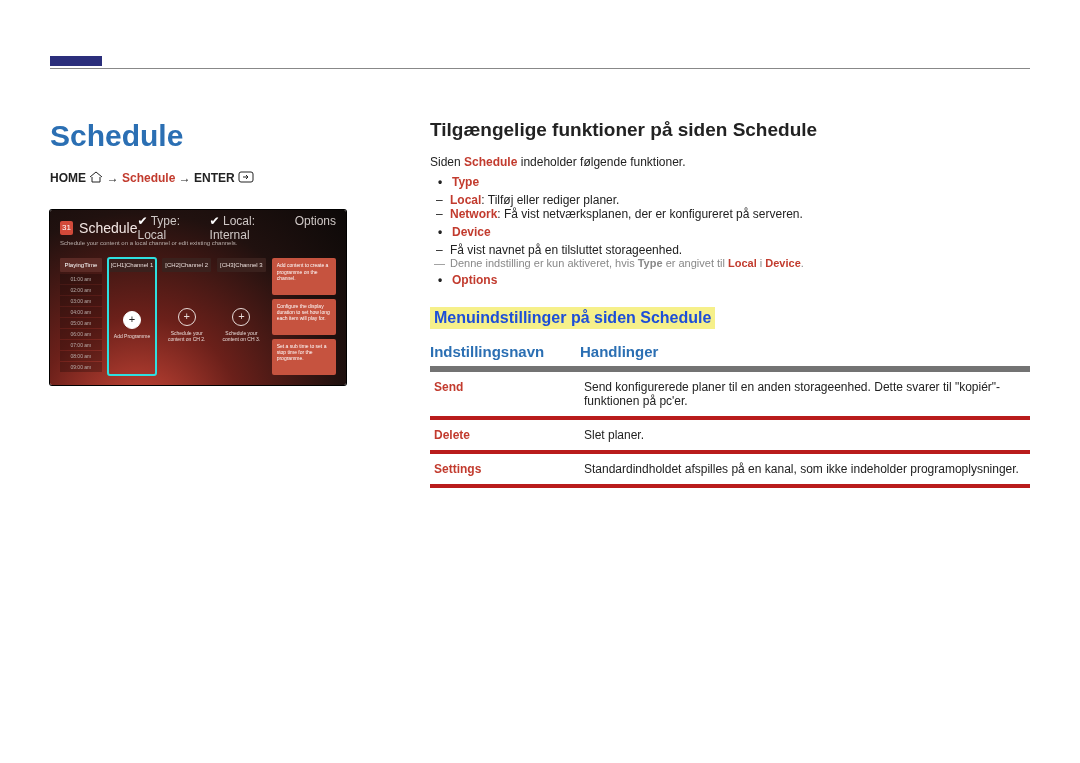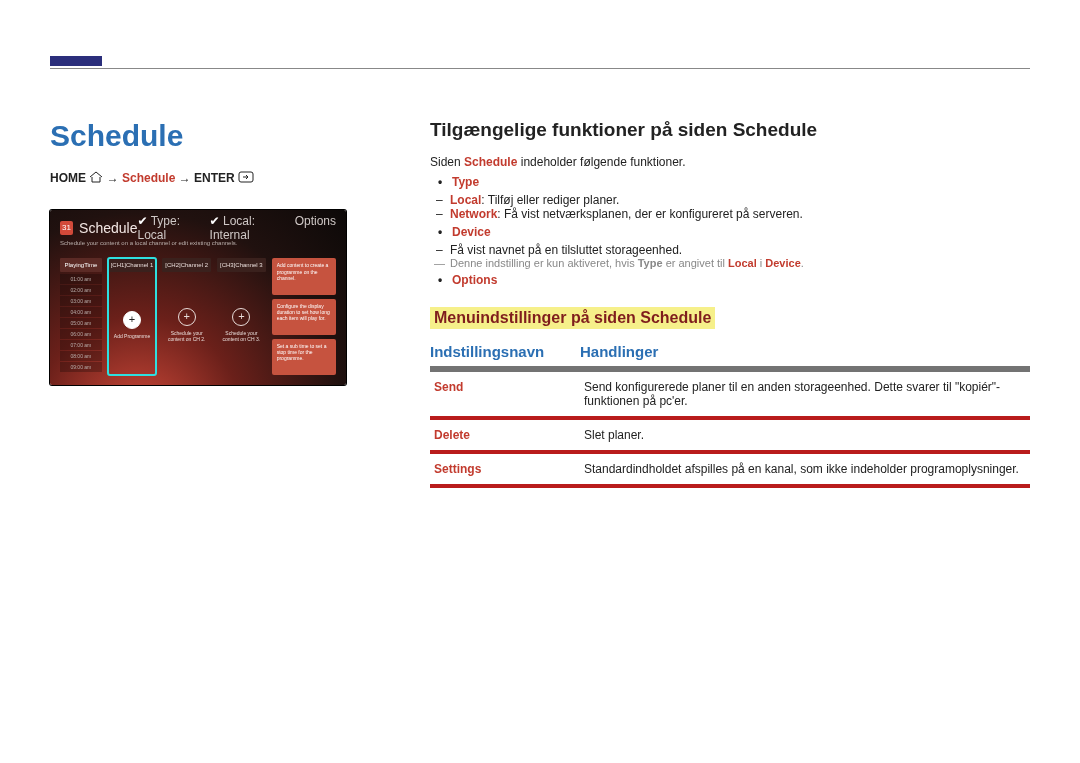--- a/index.html
+++ b/index.html
@@ -41,21 +41,21 @@
   .para{font-size:12px;margin:8px 0 6px 0;}
   .hlred{color:#c23b2e;font-weight:700;}
   ul.b1{list-style:none;padding:0;margin:0 0 14px 0;}
   ul.b1 > li{font-size:12px;margin:4px 0 4px 22px;position:relative;}
   ul.b1 > li::before{content:"•";position:absolute;left:-14px;color:#222;}
   ul.b1 > li.head{color:#c23b2e;font-weight:700;}
   .sub{margin-left:20px;font-size:12px;color:#222;position:relative;}
   .sub::before{content:"–";position:absolute;left:-14px;color:#222;}
   .note{margin-left:20px;font-size:11px;color:#888;position:relative;}
   .note::before{content:"―";position:absolute;left:-16px;color:#888;}
-  h3.subsec{display:inline-block;font-size:16px;font-weight:700;color:#7f1d1d;background:#f6f08a;padding:2px 4px;margin:6px 0 14px 0;}
+  h3.subsec{display:inline-block;font-size:16px;font-weight:700;color:#1d4ed8;background:#f6f08a;padding:2px 4px;margin:6px 0 14px 0;}
   table.opt{width:100%;border-collapse:collapse;font-size:12px;}
   table.opt th{color:#2b6fb3;font-size:15px;font-weight:700;text-align:left;padding:0 0 6px 0;border-bottom:6px solid #737373;}
   table.opt th.c1{width:150px;}
   table.opt td{padding:8px 4px;border-bottom:4px solid #b91c1c;vertical-align:top;}
   table.opt td.name{color:#c23b2e;font-weight:700;}
 </style>
 </head>
 <body>
 
 <div class="page">

